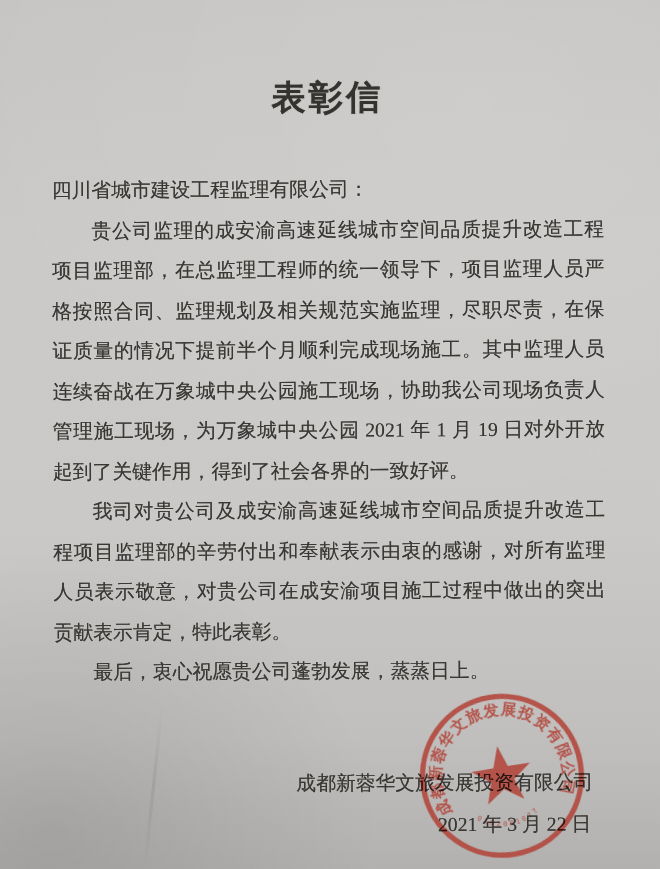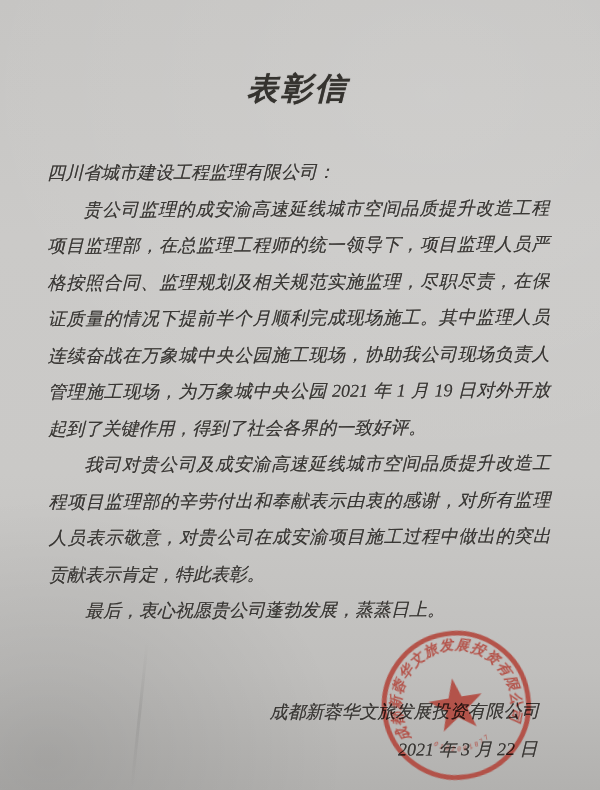--- a/index.html
+++ b/index.html
@@ -7,21 +7,20 @@
     position:relative;
     width:600px;height:790px;
     margin:0 auto;
     overflow:hidden;
     background:
       radial-gradient(130% 80% at 72% 12%, rgba(255,255,255,0.10), rgba(255,255,255,0) 60%),
       radial-gradient(90% 60% at 8% 96%, rgba(0,0,0,0.10), rgba(0,0,0,0) 55%),
       linear-gradient(180deg,#c6c5c3 0%,#cbcac8 30%,#cac9c7 60%,#c0bfbd 85%,#b2b1af 100%);
     font-family:"Liberation Serif","DejaVu Serif",serif;
     color:#3a3835;
-    font-style:italic;
   }
   .photo::before{ 
     content:"";position:absolute;left:138px;top:640px;width:3px;height:150px;
     background:linear-gradient(180deg,rgba(0,0,0,0),rgba(0,0,0,0.07),rgba(0,0,0,0));
     transform:rotate(6deg);
     pointer-events:none;
   }
   .paper{
     position:relative;
     width:100%;height:100%;

